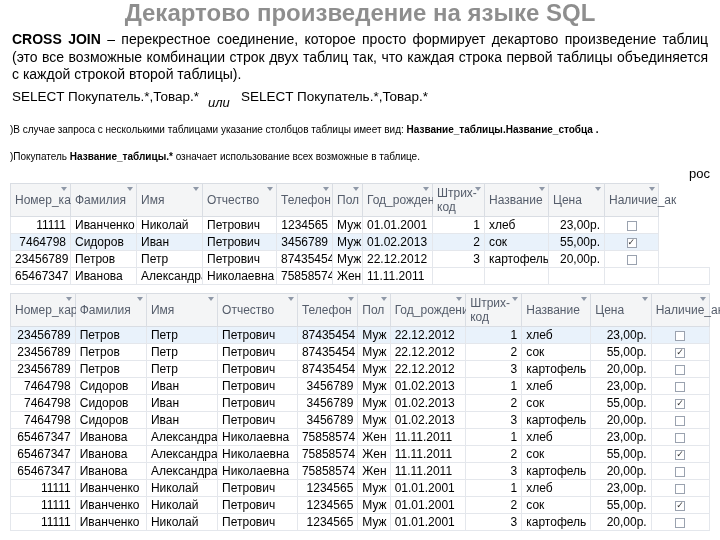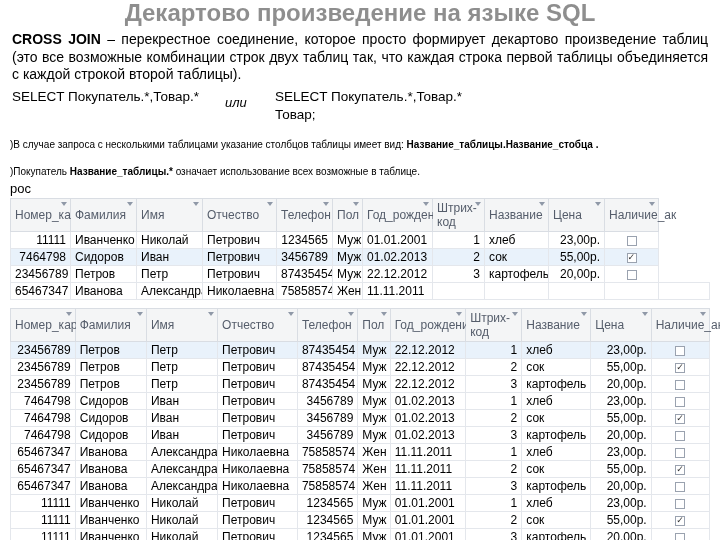--- a/index.html
+++ b/index.html
@@ -28,21 +28,21 @@
   }
   p.paragraph {
     text-align: justify;
     margin: 4px 2px 4px 2px;
     font-size: 14px;
     line-height: 1.25;
   }
   .code-row {
     display: flex;
     align-items: flex-start;
-    gap: 26px;
+    gap: 9px;
     margin: 4px 2px 6px 2px;
   }
   .code-left, .code-right {
     font-size: 13.5px;
     line-height: 1.35;
   }
   .code-left div, .code-right div { white-space: pre; }
   .or-word {
     font-size: 13px;
     padding-top: 8px;
@@ -56,21 +56,21 @@
     margin: 2px 4px 2px 4px;
   }
   .note {
     font-size: 10px;
     margin: 15px 4px 3px 0;
     line-height: 1.2;
   }
   .note .b { font-weight: 700; }
   .partial-word {
     font-size: 13px;
-    text-align: left;
+    text-align: right;
     margin: 2px 0 2px 0;
     color: #000;
   }
 
   
   table.datagrid {
     border-collapse: collapse;
     width: 700px;
     margin: 0 auto 8px auto;
     font-size: 12px;
@@ -131,21 +131,20 @@
     <b>CROSS JOIN</b><span> – перекрестное соединение, которое просто формирует декартово произведение таблиц (это все возможные комбинации строк двух таблиц так, что каждая строка первой таблицы объединяется с каждой строкой второй таблицы).</span>
   </p>
 
   <div class="code-row">
     <div class="code-left">
       <div>SELECT Покупатель.*,Товар.*</div>
     </div>
     <div class="or-word">или</div>
     <div class="code-right">
       <div>SELECT Покупатель.*,Товар.*</div>
-      <div>Товар;</div>
     </div>
   </div>
 
 
   <div class="note">
     <span>)В случае запроса с несколькими таблицами указание столбцов таблицы имеет вид: </span><span class="b">Название_таблицы.Название_стобца .</span>
   </div>
   <div class="note">
     <span>)Покупатель </span><span class="b">Название_таблицы.*</span><span>  означает использование всех возможные в таблице.</span>
   </div>

